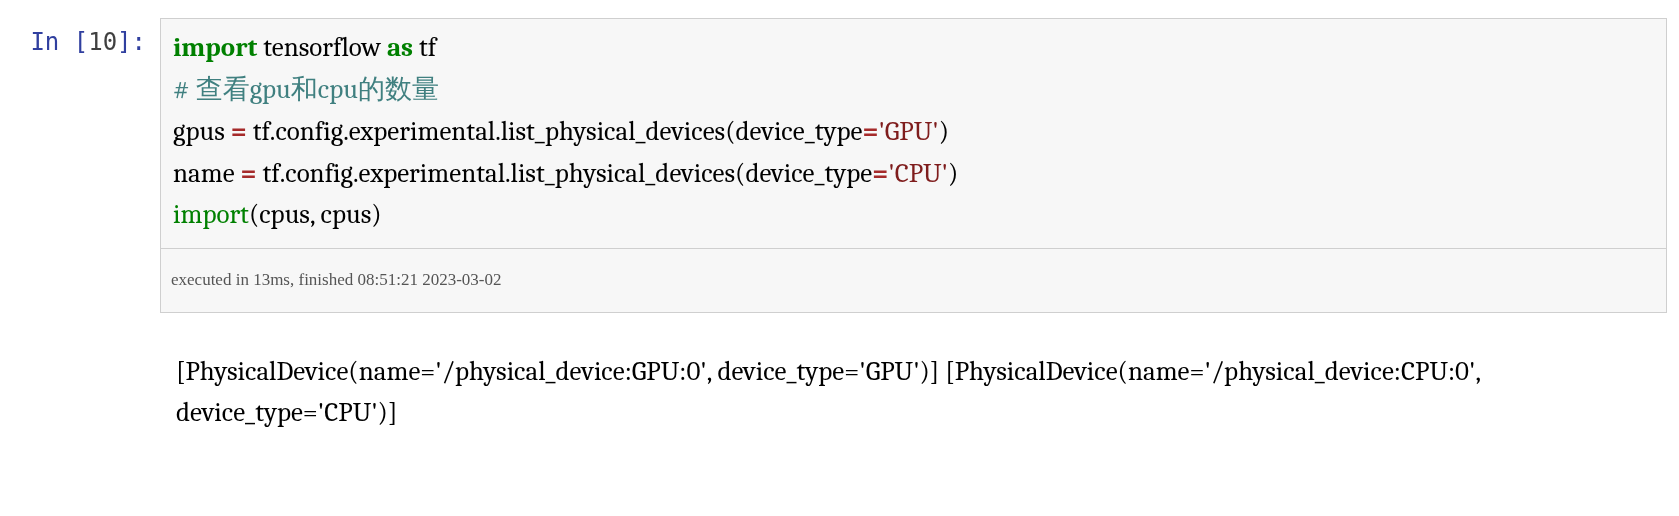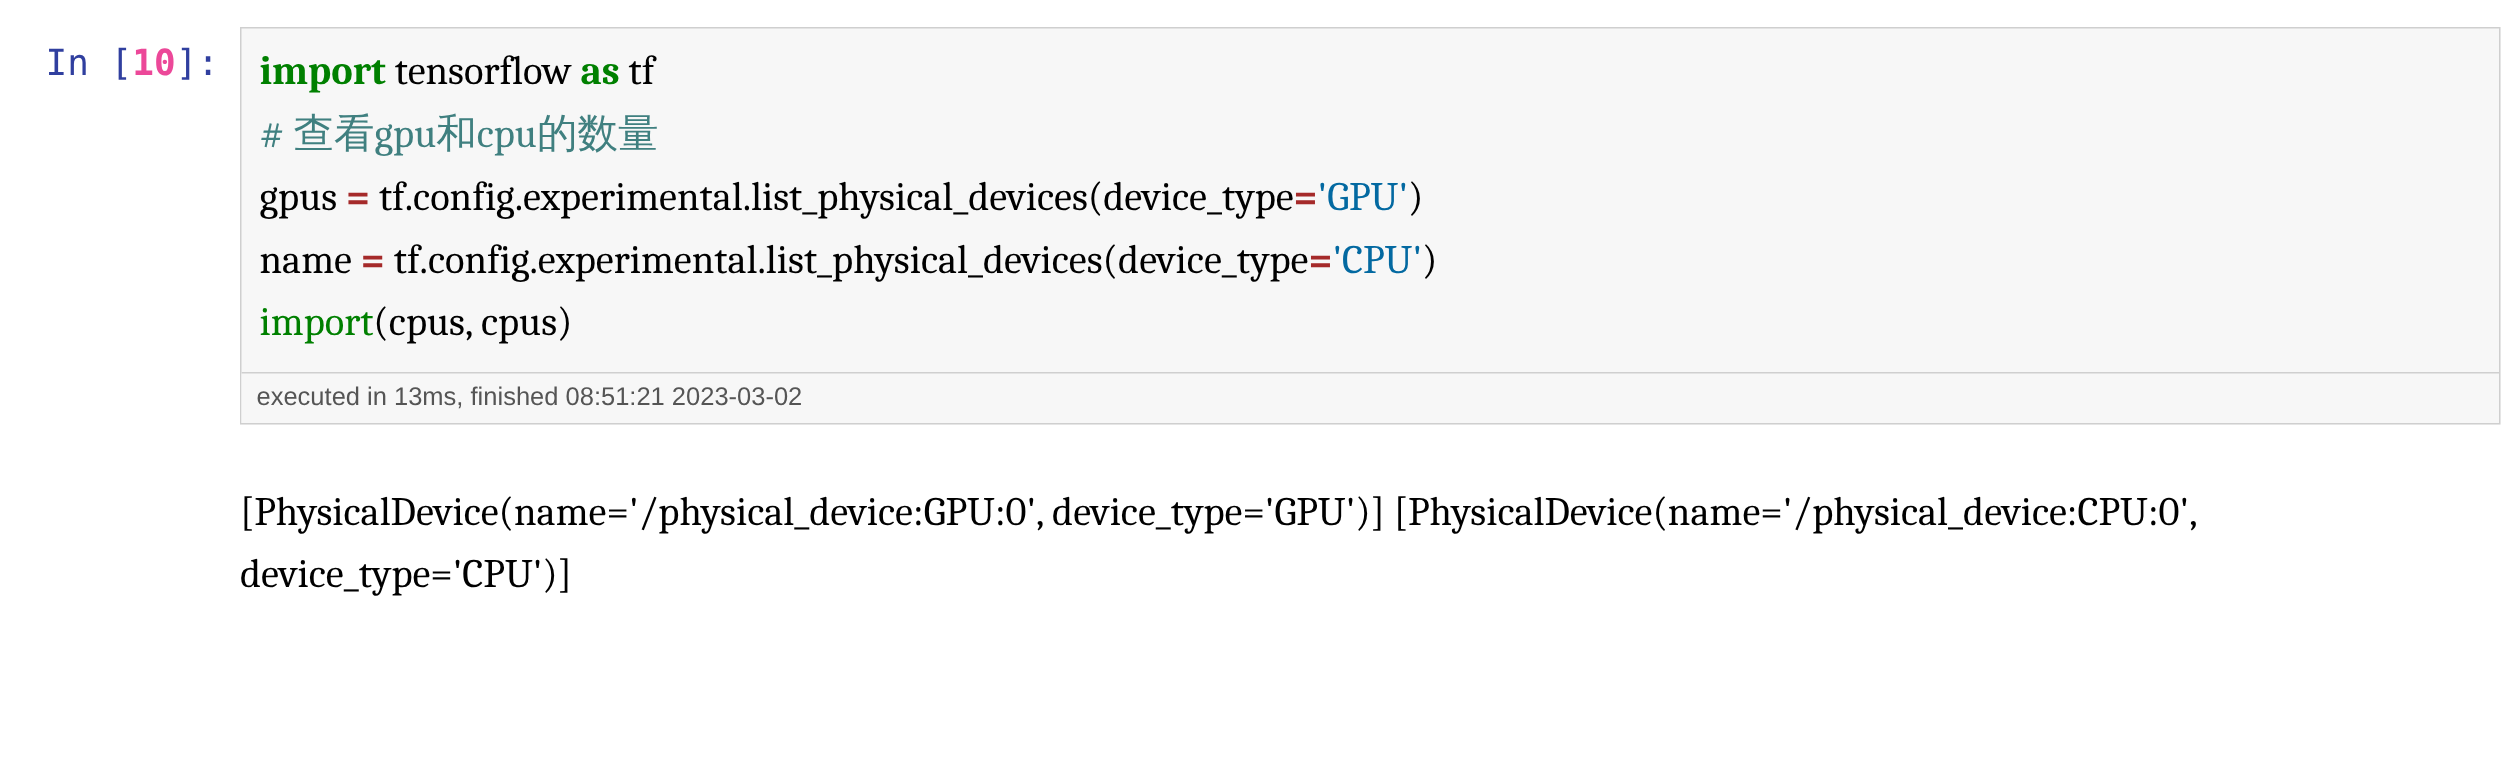--- a/index.html
+++ b/index.html
@@ -20,50 +20,51 @@
       flex: 0 0 148px;
       text-align: right;
       padding-right: 14px;
       padding-top: 6px;
       font-family: Consolas, Menlo, "DejaVu Sans Mono", monospace;
       font-size: 24px;
       white-space: nowrap;
     }
     .prompt .in-label { color: #303F9F; text-align: center; }
     .prompt .bracket { color: #303F9F; }
-    .prompt .num { font-weight: bold; color: #ec4899; }
+    .prompt .num { font-weight: normal; color: #404040; }
     .input-area {
       flex: 1;
       background: #f7f7f7;
       border: 1px solid #cfcfcf;
       padding: 8px 12px 12px 12px;
     }
     pre.code {
       font-family: Cambria, Georgia, "Times New Roman", serif;
       font-size: 27px;
       white-space: pre-wrap;
       word-break: break-word;
     }
     .k  { color: #008000; font-weight: bold; text-align: center; }  
     .op { color: #a52a2a; font-weight: bold; }  
     .c  { color: #408080; } 
-    .s  { color: #0369a1; }                     
+    .s  { color: #7f1d1d; }                     
     .bi { color: #008000; }                     
     .exec-info {
       border-top: 1px solid #cfcfcf;
       margin: 12px -12px -12px -12px;
-      padding: 3px 10px;
-      font-family: Liberation Sans, sans-serif;
+      padding: 18px 10px;
+      font-family: Liberation Serif, serif;
       font-size: 17px;
       color: #555;
       background: #f7f7f7;
     }
     .output-row {
       display: flex;
       margin-top: 38px;
+      gap: 16px;
     }
     .output-row .prompt { padding-top: 0; }
     .output-area {
       flex: 1;
       padding-right: 8px;
     }
     pre.output {
       font-family: Cambria, Georgia, "Times New Roman", serif;
       font-size: 27px;
       white-space: pre-wrap;

